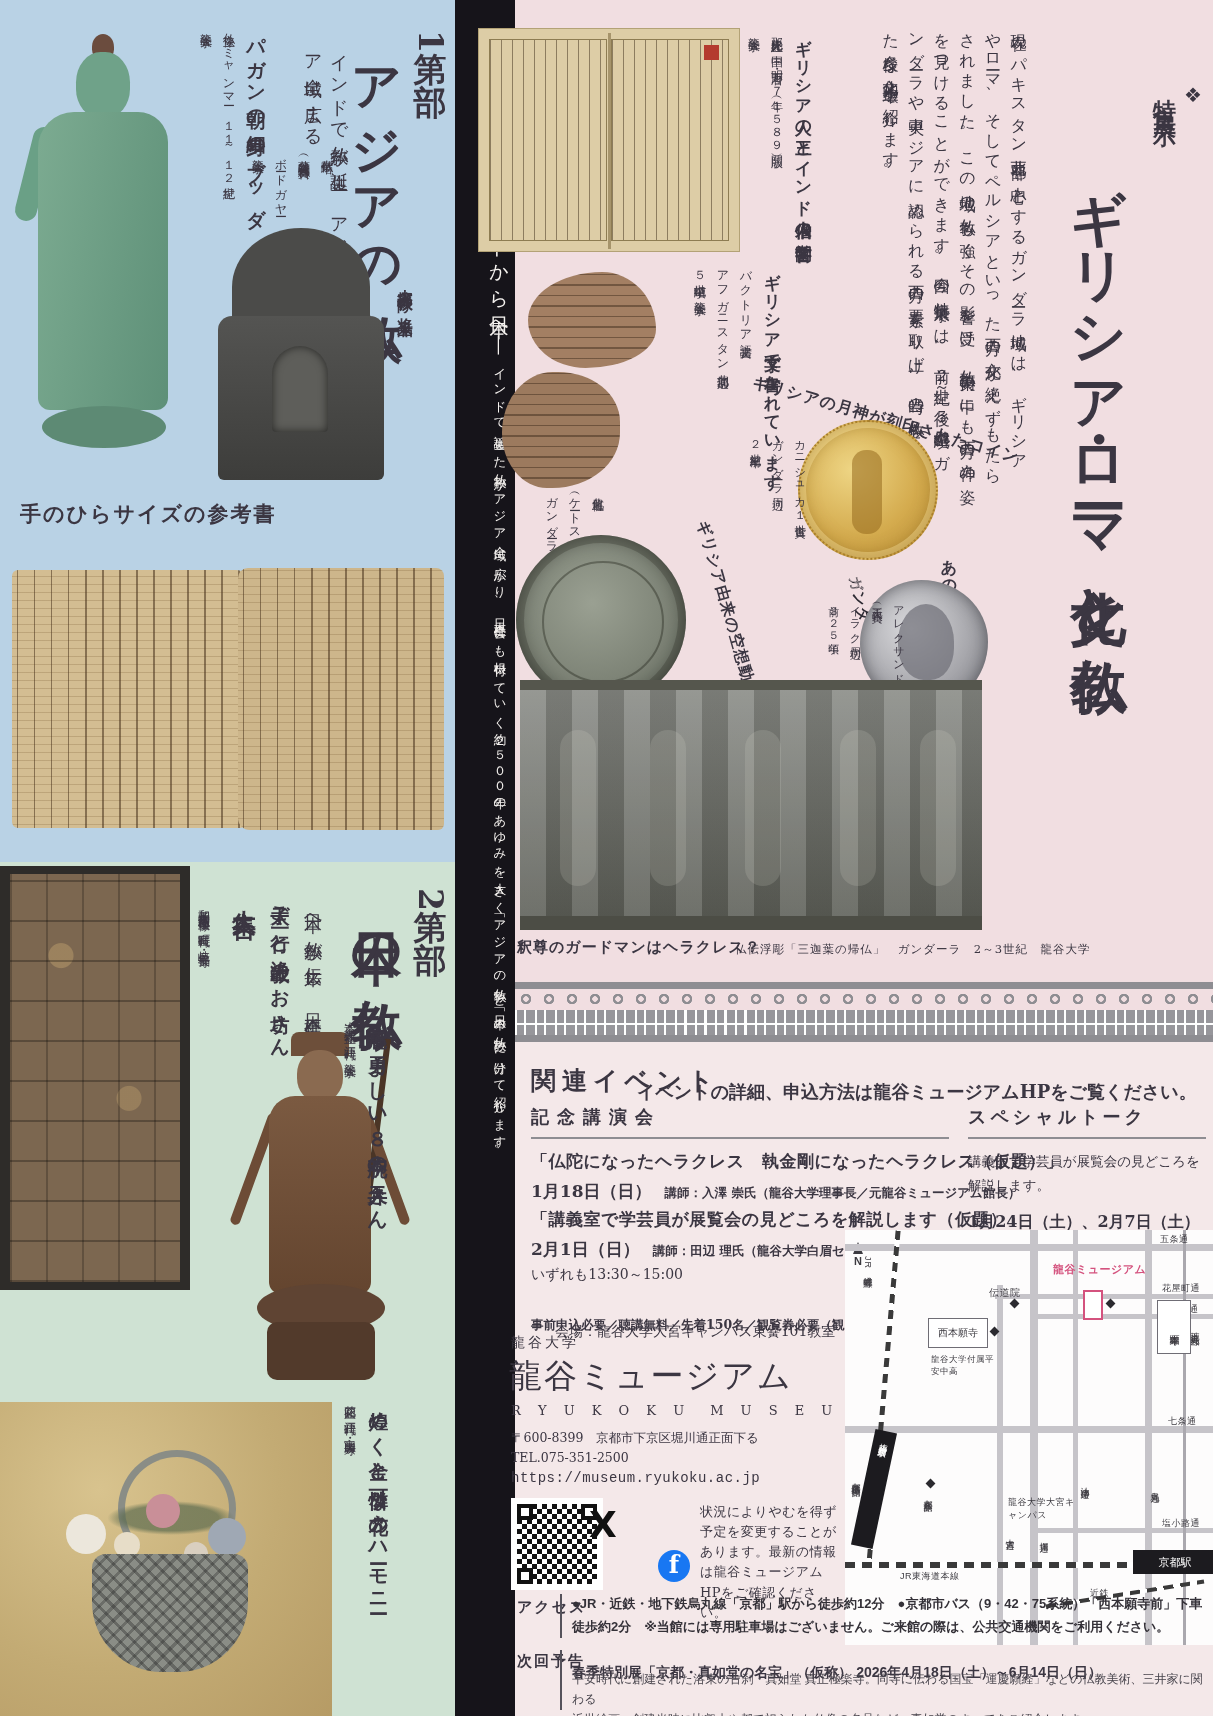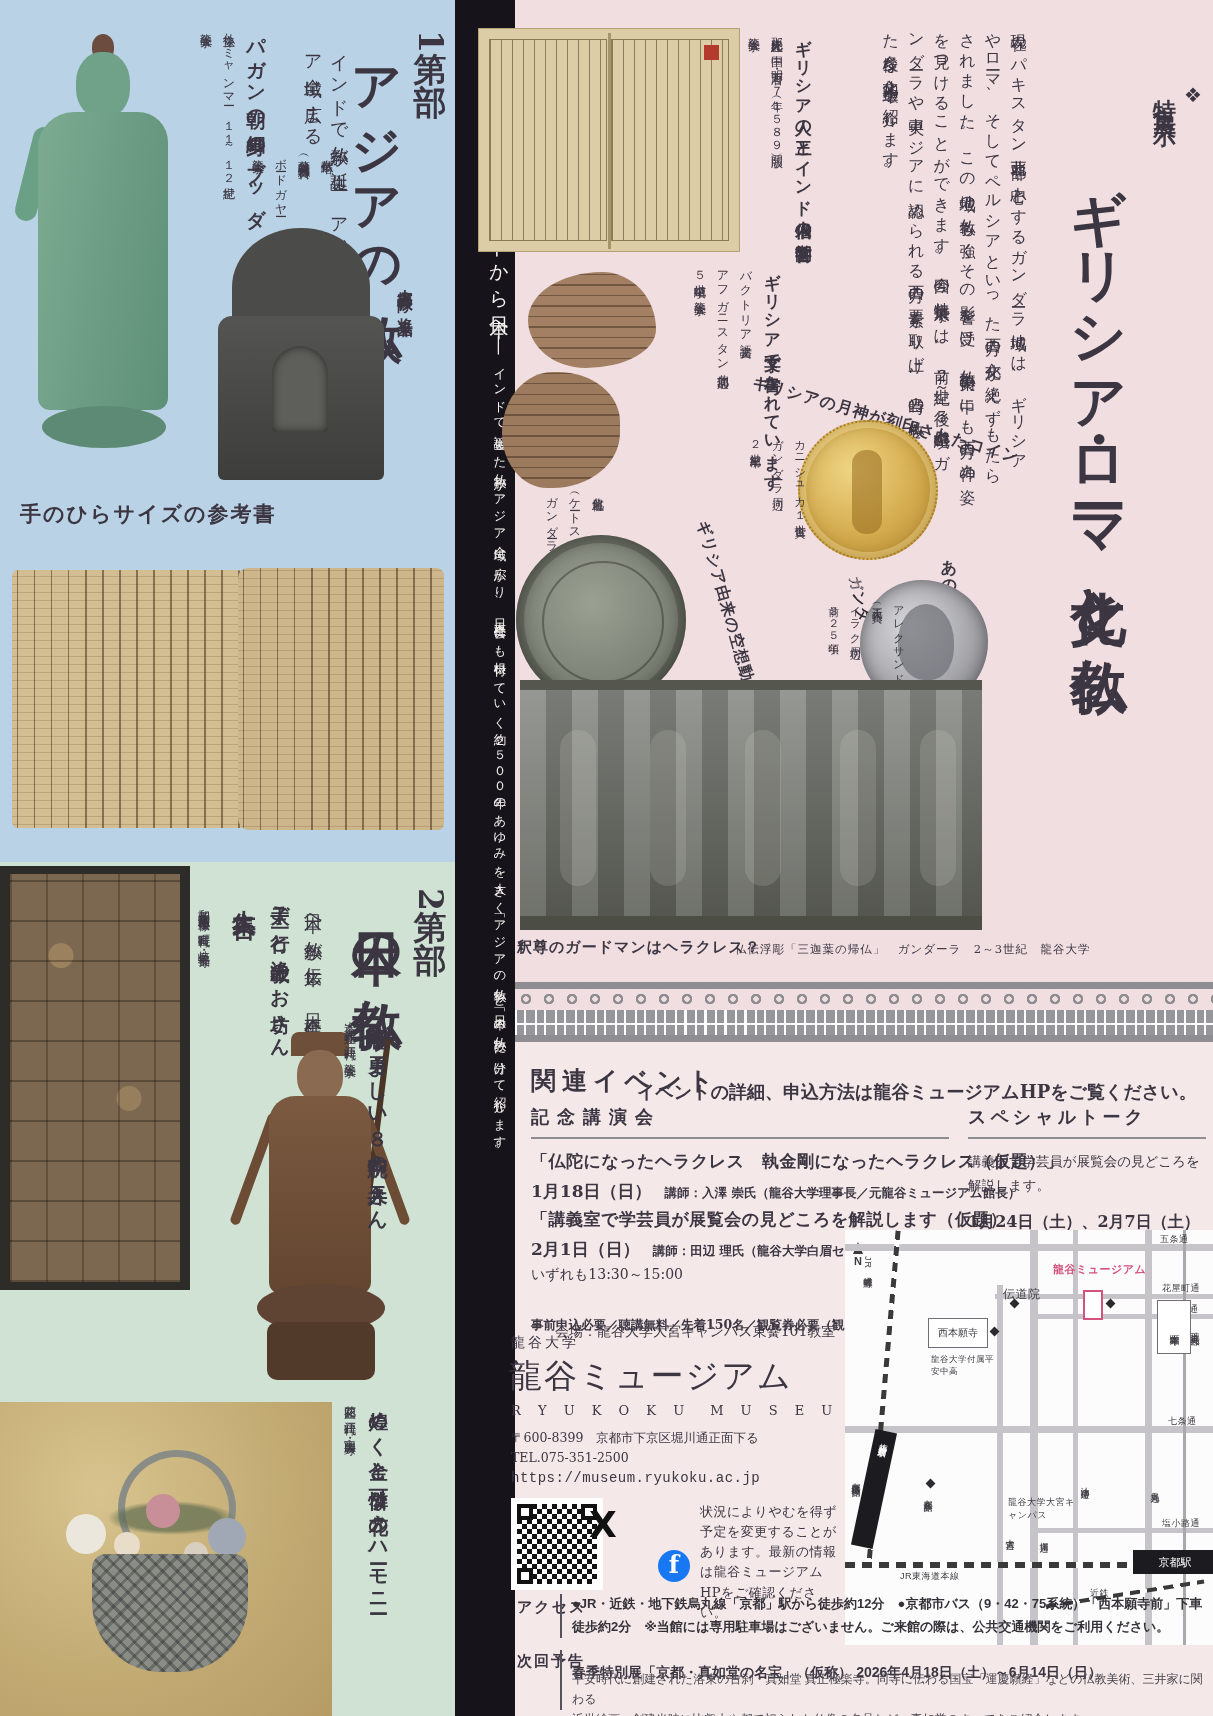--- a/index.html
+++ b/index.html
@@ -476,21 +476,21 @@
     <div class="kchip" style="left:18px;top:200px;width:22px;height:118px;transform:rotate(12deg)">
       <span class="vlbl" style="left:6px;top:6px;font-size:8.5px;color:#fff;position:absolute">梅小路京都西駅</span>
     </div>
     <div class="vlbl" style="left:4px;top:245px">京都鉄道博物館</div>
     <div class="dia" style="left:82px;top:250px"></div>
     <div class="vlbl" style="left:76px;top:262px">京都水族館</div>
     <div class="lbl" style="left:163px;top:266px;width:76px">龍谷大学大宮キャンパス</div>
     <div class="chip" style="left:83px;top:88px;width:58px;height:28px;line-height:28px">西本願寺</div>
     <div class="dia" style="left:146px;top:98px"></div>
     <div class="lbl" style="left:86px;top:124px;width:64px;font-size:8.5px">龍谷大学付属平安中高</div>
-    <div class="lbl" style="left:158px;top:56px;font-size:12px">伝道院</div>
+    <div class="lbl" style="left:144px;top:56px;font-size:10px">伝道院</div>
     <div class="dia" style="left:166px;top:70px"></div>
     <div class="lbl pink" style="left:208px;top:32px">龍谷ミュージアム</div>
     <div class="pinkbox" style="left:238px;top:60px"></div>
     <div class="dia" style="left:262px;top:70px"></div>
     <div class="chip" style="left:312px;top:70px;width:32px;height:52px;writing-mode:vertical-rl;line-height:32px">東本願寺</div>
     <div class="kchip" style="left:288px;top:320px;width:84px;height:24px;font-size:11px;text-align:center;line-height:24px">京都駅</div>
   </div>
 
   <div class="abs ac-label sans">アクセス</div>
   <div class="vr ac-vr"></div>

